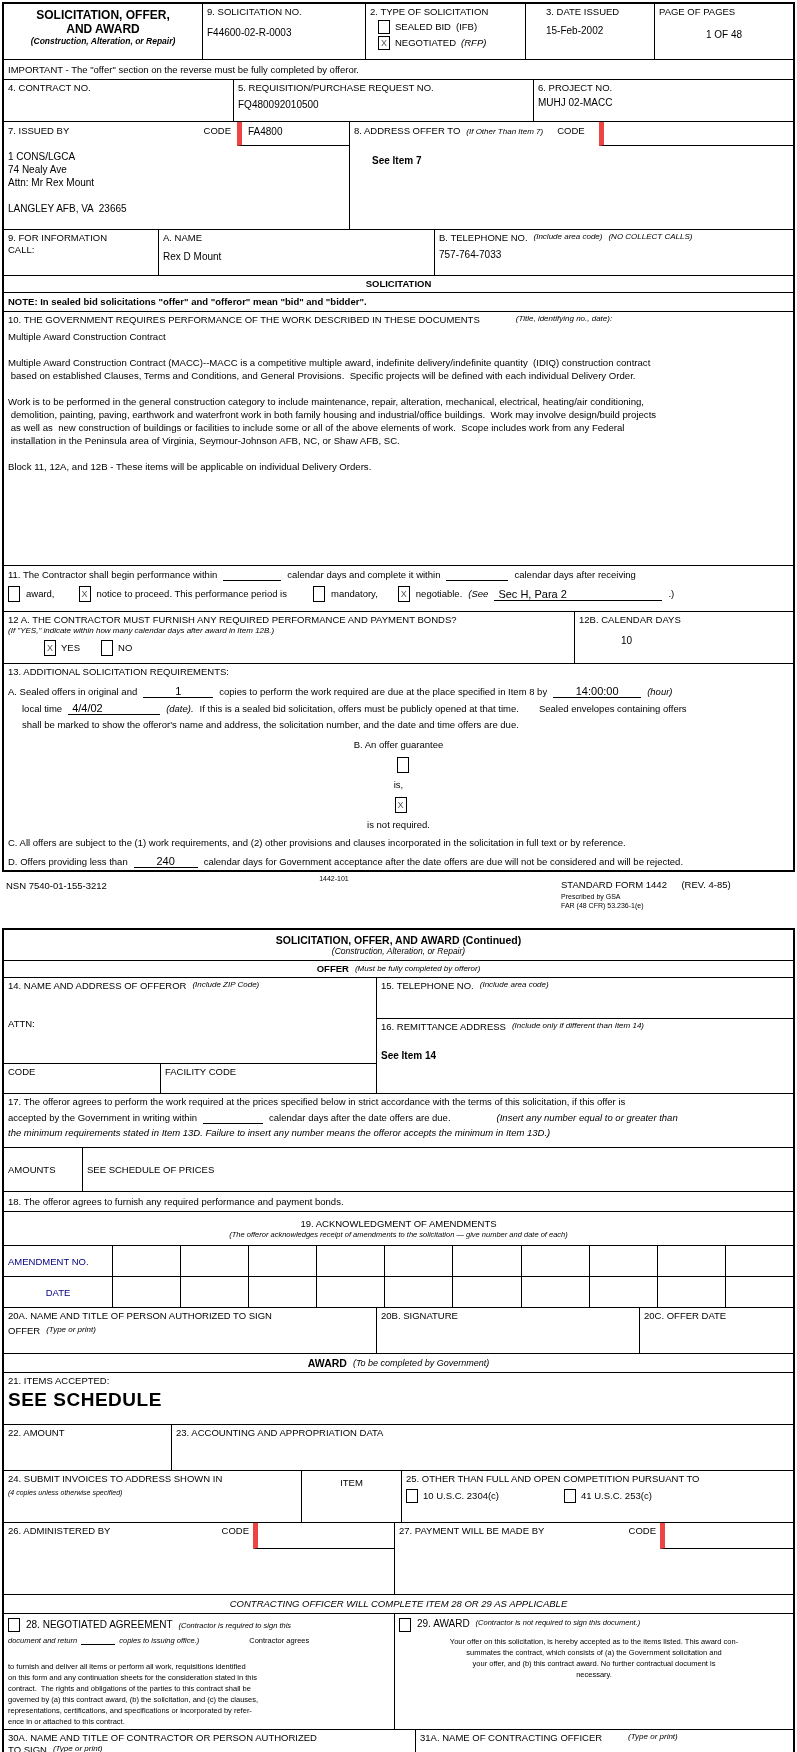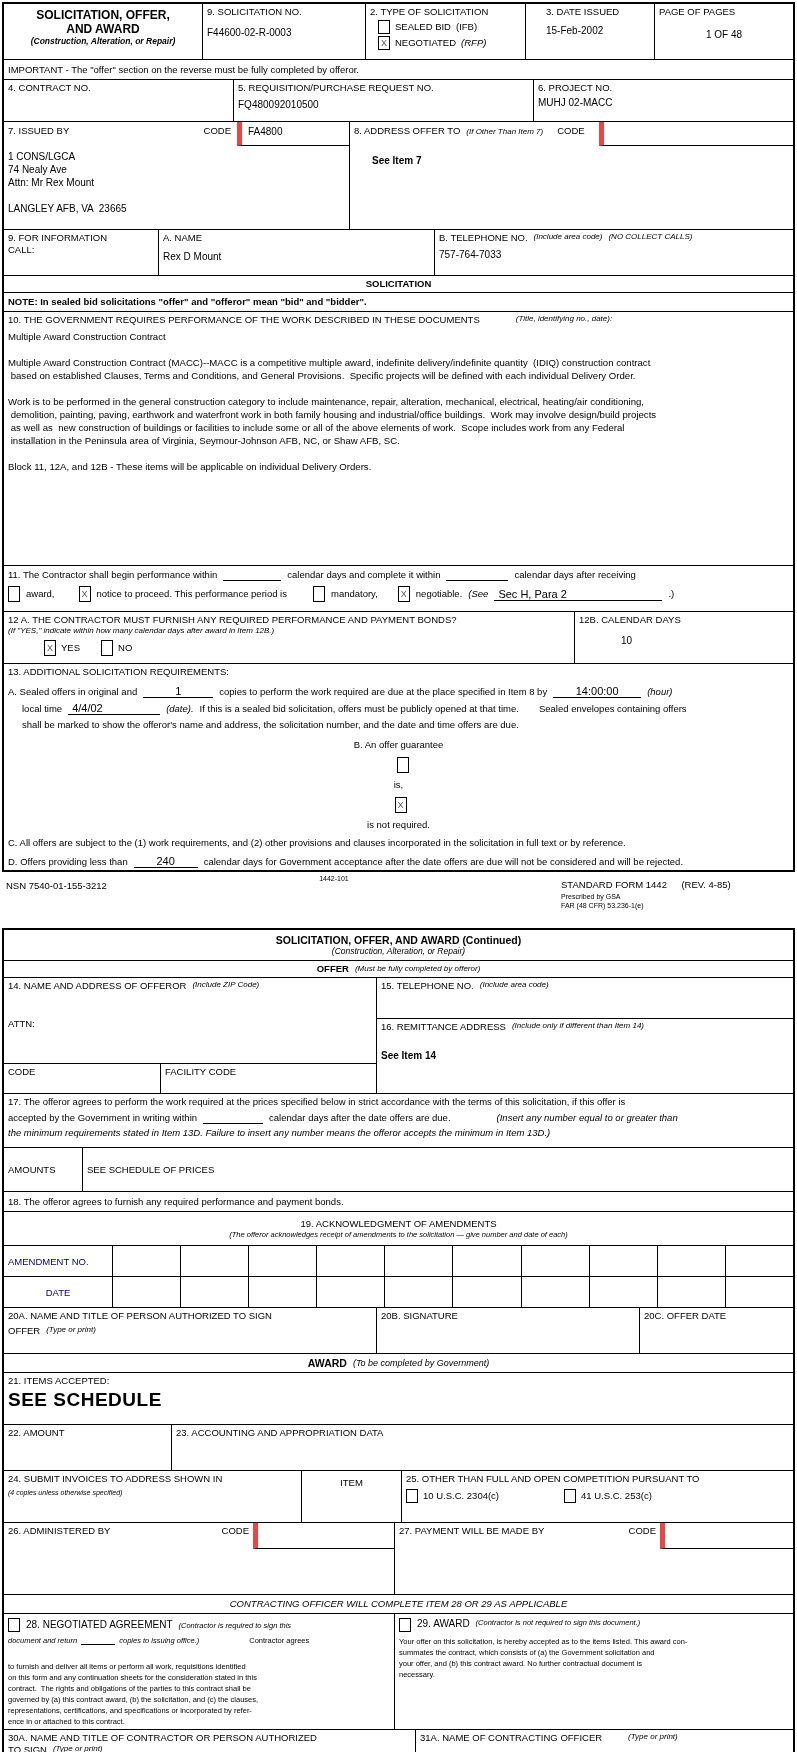--- a/index.html
+++ b/index.html
@@ -444,21 +444,21 @@
 governed by (a) this contract award, (b) the solicitation, and (c) the clauses,
 representations, certifications, and specifications or incorporated by refer-
 ence in or attached to this contract.</div>
     </div>
     <div class="cell flex1">
       <div style="display:flex; gap:6px; margin-top:2px;">
         <span class="cb"></span>
         <span class="lbl" style="font-size:10px;">29. AWARD</span>
         <span class="it" style="font-size:7.5px;">(Contractor is not required to sign this document.)</span>
       </div>
-      <div class="prewrap" style="font-size:7.5px; line-height:11px; margin-top:4px;">Your offer on this solicitation, is hereby accepted as to the items listed. This award con-
+      <div class="prewrap" style="font-size:7.5px; line-height:11px; margin-top:4px;text-align:center;">Your offer on this solicitation, is hereby accepted as to the items listed. This award con-
 summates the contract, which consists of (a) the Government solicitation and
 your offer, and (b) this contract award. No further contractual document is
 necessary.</div>
     </div>
   </div>
 
   <div class="row" style="min-height:36px;gap:21px;">
     <div class="cell first" style="width:390px;">
       <div class="lbl">30A. NAME AND TITLE OF CONTRACTOR OR PERSON AUTHORIZED</div>
       <div class="hdrline">

